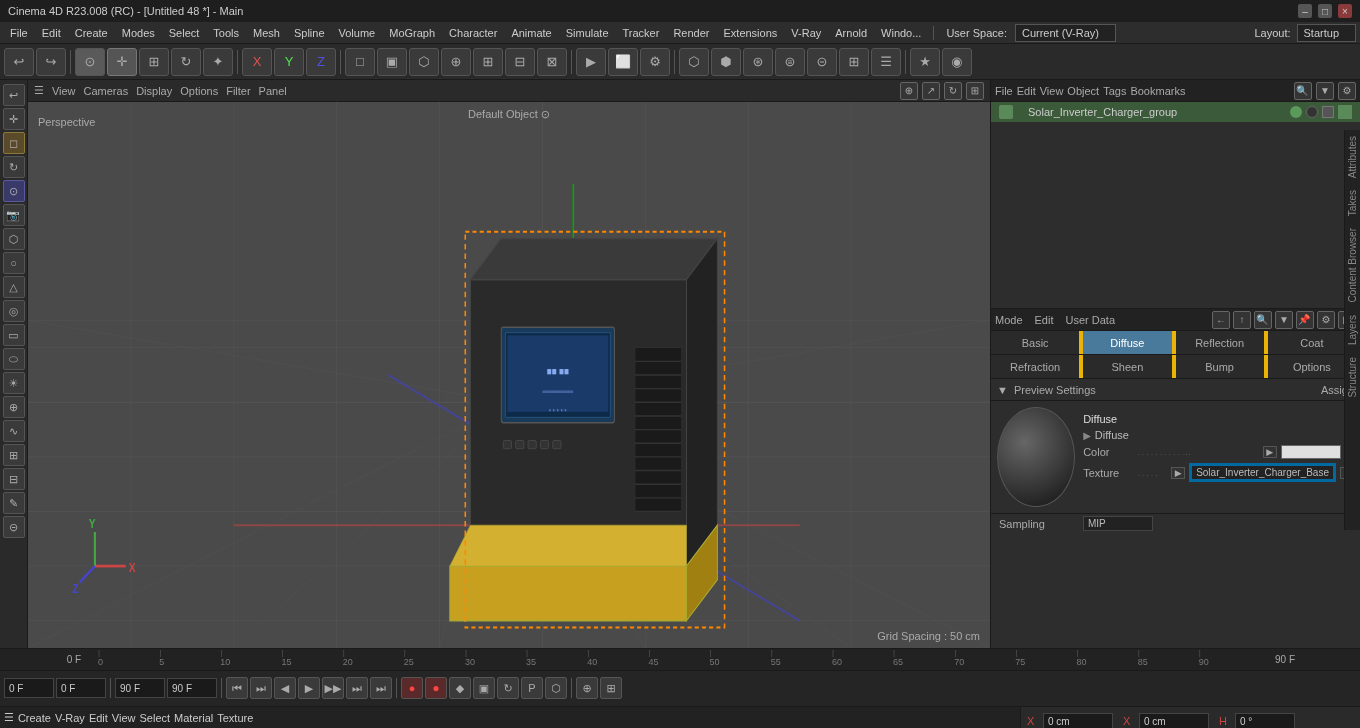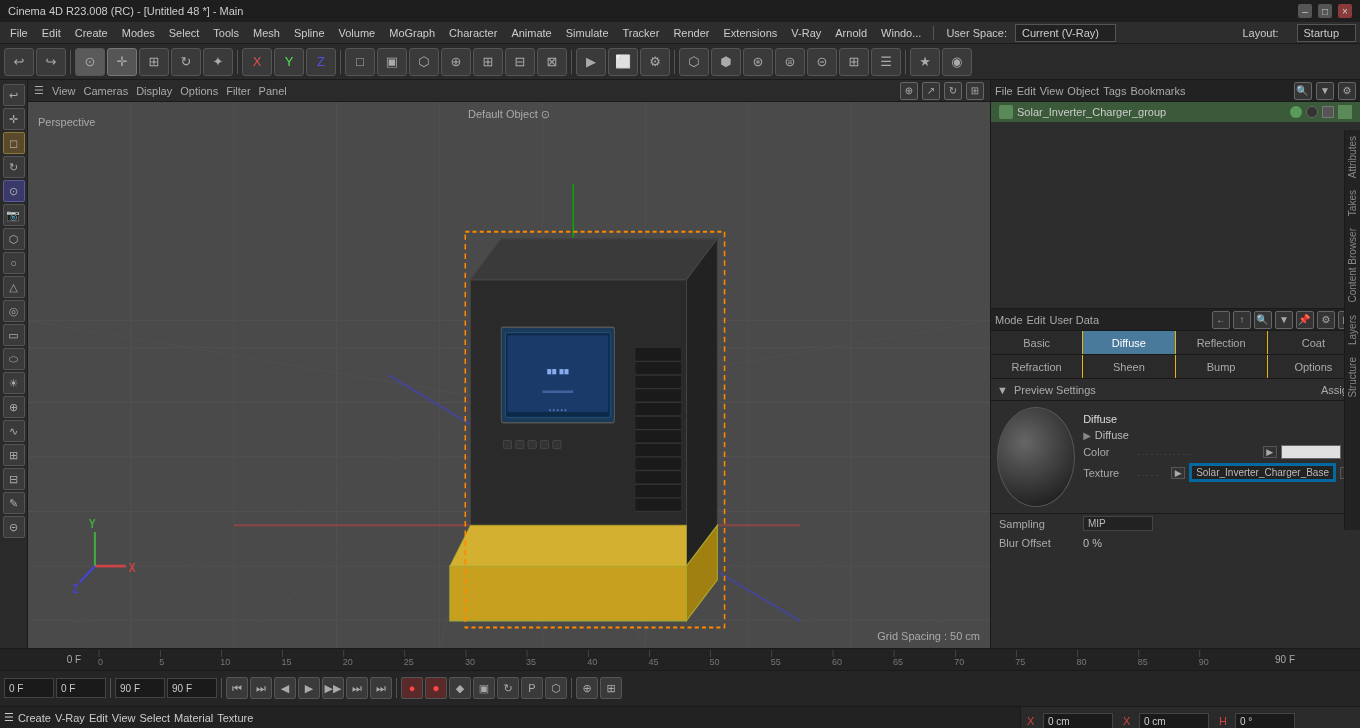--- a/index.html
+++ b/index.html
@@ -7,21 +7,21 @@
 
     
     #titlebar { height: 22px; background: #1e1e1e; display: flex; align-items: center; padding: 0 8px; justify-content: space-between; }
     #titlebar .controls { display: flex; gap: 6px; }
     #titlebar .controls span { width: 14px; height: 14px; background: #555; border-radius: 2px; display: flex; align-items: center; justify-content: center; font-size: 10px; cursor: pointer; }
 
     
     #menubar { height: 22px; background: #2d2d2d; display: flex; align-items: center; padding: 0 4px; gap: 2px; border-bottom: 1px solid #1a1a1a; }
     #menubar span { padding: 2px 6px; font-size: 11px; color: #ccc; cursor: pointer; }
     #menubar .separator { width: 1px; height: 14px; background: #555; margin: 0 4px; }
-    #menubar .right-area { margin-left: auto; display: flex; align-items: center; gap: 12px; }
+    #menubar .right-area { margin-left: auto; display: flex; align-items: center; gap: 0; }
     #menubar .dropdown { background: #222; border: 1px solid #555; padding: 2px 16px 2px 6px; color: #ccc; font-size: 11px; position: relative; cursor: pointer; }
 
     
     #maintoolbar { height: 36px; background: #2a2a2a; display: flex; align-items: center; padding: 0 4px; gap: 2px; border-bottom: 1px solid #1a1a1a; }
     .toolbar-btn { width: 30px; height: 28px; background: #3a3a3a; border: 1px solid #555; border-radius: 3px; display: flex; align-items: center; justify-content: center; cursor: pointer; color: #aaa; font-size: 13px; }
     .toolbar-btn.active { background: #555; border-color: #777; }
     .toolbar-separator { width: 1px; height: 24px; background: #555; margin: 0 2px; }
 
     
     #main-area { display: flex; height: calc(728px - 22px - 22px - 36px - 22px - 36px - 22px); }
@@ -38,32 +38,32 @@
     .viewport-label { position: absolute; top: 14px; left: 10px; font-size: 11px; color: #aaa; }
     .viewport-camera { position: absolute; top: 6px; left: 50%; transform: translateX(-50%); font-size: 11px; color: #aaa; }
     .grid-spacing { position: absolute; bottom: 6px; right: 10px; font-size: 11px; color: #aaa; }
     .vp-btn { width: 18px; height: 18px; background: rgba(60,60,60,0.7); border: 1px solid #666; border-radius: 2px; display: flex; align-items: center; justify-content: center; color: #aaa; font-size: 10px; cursor: pointer; }
 
     
     #right-panel { width: 370px; background: #2d2d2d; border-left: 1px solid #1a1a1a; display: flex; flex-direction: column; }
     #object-manager { flex: 1; background: #2d2d2d; }
     .om-toolbar { height: 22px; background: #222; display: flex; align-items: center; padding: 0 4px; gap: 4px; border-bottom: 1px solid #1a1a1a; }
     .om-toolbar span { font-size: 11px; color: #aaa; cursor: pointer; }
-    .om-item { height: 20px; display: flex; align-items: center; padding: 0 8px; gap: 4px; }
+    .om-item { height: 20px; display: flex; align-items: center; padding: 0 8px; gap: 15px; }
     .om-item span { font-size: 11px; color: #ccc; }
     .om-icon { width: 14px; height: 14px; background: #4a8a4a; border-radius: 2px; }
 
     
     #attr-panel { height: 340px; background: #2d2d2d; border-top: 1px solid #1a1a1a; display: flex; flex-direction: column; }
-    .attr-toolbar { height: 22px; background: #222; display: flex; align-items: center; padding: 0 4px; gap: 4px; border-bottom: 1px solid #1a1a1a; }
+    .attr-toolbar { height: 22px; background: #222; display: flex; align-items: center; padding: 0 4px; gap: 12px; border-bottom: 1px solid #1a1a1a; }
     .attr-toolbar span { font-size: 11px; color: #aaa; cursor: pointer; }
     .material-name { height: 22px; background: #252525; display: flex; align-items: center; padding: 0 8px; gap: 6px; border-bottom: 1px solid #1a1a1a; }
     .mat-icon { width: 16px; height: 16px; background: #555; border-radius: 50%; }
     .mat-tabs { height: 24px; display: flex; border-bottom: 1px solid #1a1a1a; }
-    .mat-tab { flex: 1; display: flex; align-items: center; justify-content: center; font-size: 11px; color: #aaa; cursor: pointer; border-right: 1px solid #eab308; background: #2a2a2a; }
+    .mat-tab { flex: 1; display: flex; align-items: center; justify-content: center; font-size: 11px; color: #aaa; cursor: pointer; border-right: 4px solid #eab308; background: #2a2a2a; }
     .mat-tab.active { background: #4a7a9b; color: #fff; }
     .preview-row { height: 22px; display: flex; align-items: center; padding: 0 6px; gap: 6px; border-bottom: 1px solid #1a1a1a; font-size: 11px; color: #aaa; cursor: pointer; }
     .preview-area { display: flex; padding: 6px; gap: 8px; }
     .mat-sphere { width: 100px; height: 100px; background: radial-gradient(circle at 35% 35%, #666, #111); border-radius: 50%; border: 1px solid #555; }
 
     
     #timeline-area { height: 58px; background: #2a2a2a; border-top: 1px solid #1a1a1a; display: flex; flex-direction: column; }
     #timeline-ruler { height: 22px; background: #222; border-bottom: 1px solid #1a1a1a; display: flex; align-items: center; padding: 0 50px 0 50px; position: relative; }
     .ruler-marks { display: flex; flex: 1; align-items: flex-end; height: 16px; }
     .ruler-mark { flex: 1; display: flex; flex-direction: column; align-items: flex-start; font-size: 9px; color: #777; }
@@ -387,24 +387,20 @@
             <div style="width:14px;height:12px;background:#333;border:1px solid #555;font-size:9px;color:#aaa;display:flex;align-items:center;justify-content:center;cursor:pointer;">...</div>
           </div>
         </div>
       </div>
 
       <div style="display:flex; align-items:center; padding: 2px 8px; gap: 4px; height:20px; border-top: 1px solid #1a1a1a;">
         <span style="font-size:11px;color:#aaa;width:80px;">Sampling</span>
         <div style="background:#222;border:1px solid #444;padding:1px 4px;font-size:10px;color:#bbb;width:70px;">MIP</div>
       </div>
 
-      <div style="display:flex; align-items:center; padding: 2px 8px; gap: 4px; height:20px;">
-        <span style="font-size:11px;color:#aaa;width:80px;">Blur Offset</span>
-        <span style="font-size:11px;color:#bbb;">0 %</span>
-      </div>
     </div>
 
     <div style="position:absolute; right:0; top:130px; width:16px; height:400px; background:#222; border-left:1px solid #1a1a1a; display:flex; flex-direction:column; overflow:hidden;">
       <div class="side-label">Attributes</div>
       <div class="side-label">Takes</div>
       <div class="side-label">Content Browser</div>
       <div class="side-label">Layers</div>
       <div class="side-label">Structure</div>
     </div>
   </div>

